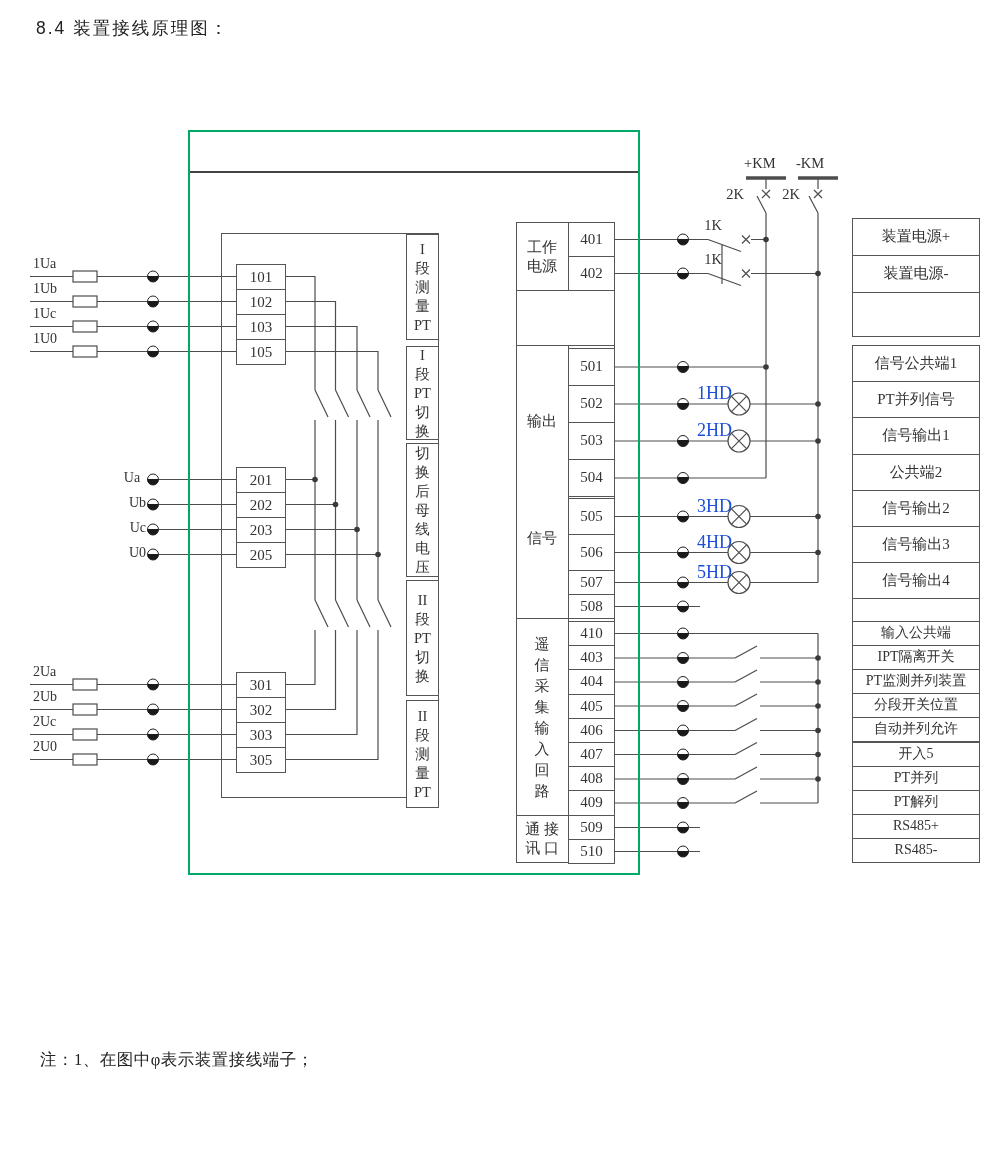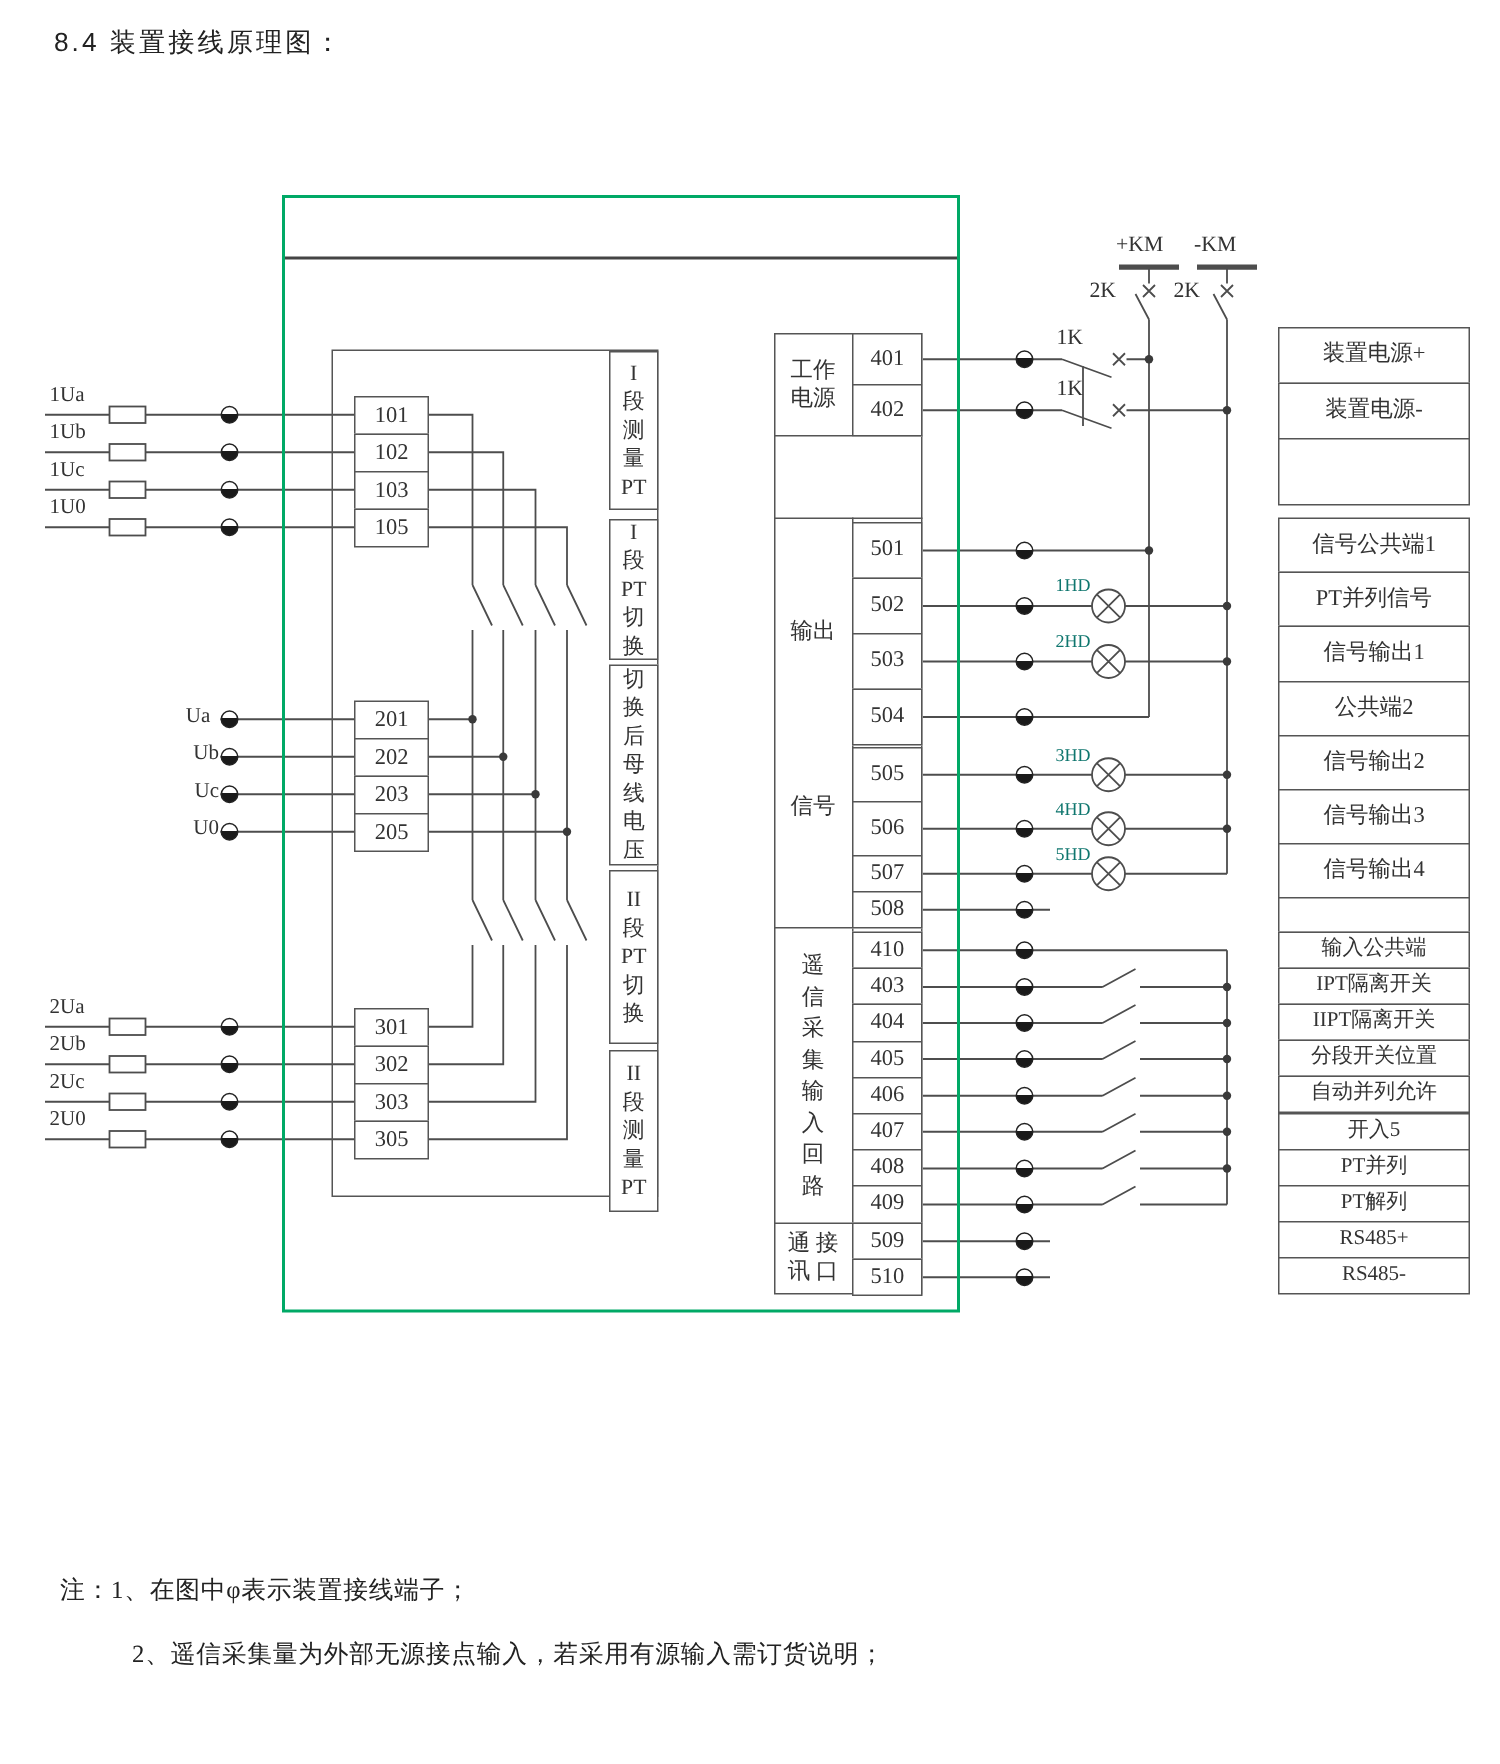--- a/index.html
+++ b/index.html
@@ -33,21 +33,21 @@
          background:#fff;display:flex;align-items:center;justify-content:center;text-align:center;
          font-size:14.5px;line-height:19px;white-space:pre-line;color:#333;}
   .iolabel{position:absolute;left:516px;width:52px;text-align:center;font-size:15px;
            line-height:19px;white-space:pre-line;color:#333;}
   .iolabel.tall{line-height:21px;}
   .hline{position:absolute;height:1px;background:#555;}
   .vline{position:absolute;width:1px;background:#555;}
   .io-frame{position:absolute;left:516px;top:222px;width:99px;height:641px;
             border:1px solid #555;box-sizing:border-box;}
   .buslab{position:absolute;font-size:14.5px;color:#333;white-space:nowrap;}
-  .hd{position:absolute;width:30px;text-align:right;font-size:12px;color:#0f766e;}
+  .hd{position:absolute;width:30px;text-align:right;font-size:18px;color:#1d4ed8;}
   .note{position:absolute;font-size:16.5px;color:#222;letter-spacing:0.5px;white-space:nowrap;}
   svg.wires{position:absolute;left:0;top:0;pointer-events:none;}
 </style>
 </head>
 <body>
 
 <div class="canvas">
 
   <div class="heading">8.4  装置接线原理图：</div>
 
@@ -339,26 +339,25 @@
       <div class="rcell" style="--sp: 36.2px; --ch: 37.2px; --i: 3;">公共端2</div>
       <div class="rcell" style="--sp: 36.2px; --ch: 37.2px; --i: 4;">信号输出2</div>
       <div class="rcell" style="--sp: 36.2px; --ch: 37.2px; --i: 5;">信号输出3</div>
       <div class="rcell" style="--sp: 36.2px; --ch: 37.2px; --i: 6;">信号输出4</div>
     </div>
   <div class="emptycell" style="left:852px;top:598px;width:128px;height:24px"></div>
   <div class="grp" style="left:852px;top:621px">
 
   <div class="rcell small" style="--sp: 24.1px; --ch: 25.1px; --i: 0;">输入公共端</div>
       <div class="rcell small" style="--sp: 24.1px; --ch: 25.1px; --i: 1;">IPT隔离开关</div>
-      <div class="rcell small" style="--sp: 24.1px; --ch: 25.1px; --i: 2;">IIPT隔离开关</div>
+      <div class="rcell small" style="--sp: 24.1px; --ch: 25.1px; --i: 2;">PT监测并列装置</div>
       <div class="rcell small" style="--sp: 24.1px; --ch: 25.1px; --i: 3;">分段开关位置</div>
       <div class="rcell small" style="--sp: 24.1px; --ch: 25.1px; --i: 4;">自动并列允许</div>
       <div class="rcell small" style="--sp: 24.1px; --ch: 25.1px; --i: 5;">开入5</div>
       <div class="rcell small" style="--sp: 24.1px; --ch: 25.1px; --i: 6;">PT并列</div>
       <div class="rcell small" style="--sp: 24.1px; --ch: 25.1px; --i: 7;">PT解列</div>
       <div class="rcell small" style="--sp: 24.1px; --ch: 25.1px; --i: 8;">RS485+</div>
       <div class="rcell small" style="--sp: 24.1px; --ch: 25.1px; --i: 9;">RS485-</div>
     </div>
 
   <div class="note" style="left:40px;top:1049px">注：1、在图中φ表示装置接线端子；</div>
-  <div class="note" style="left:88px;top:1092px">2、遥信采集量为外部无源接点输入，若采用有源输入需订货说明；</div>
 
 </div>
 
 </body></html>

